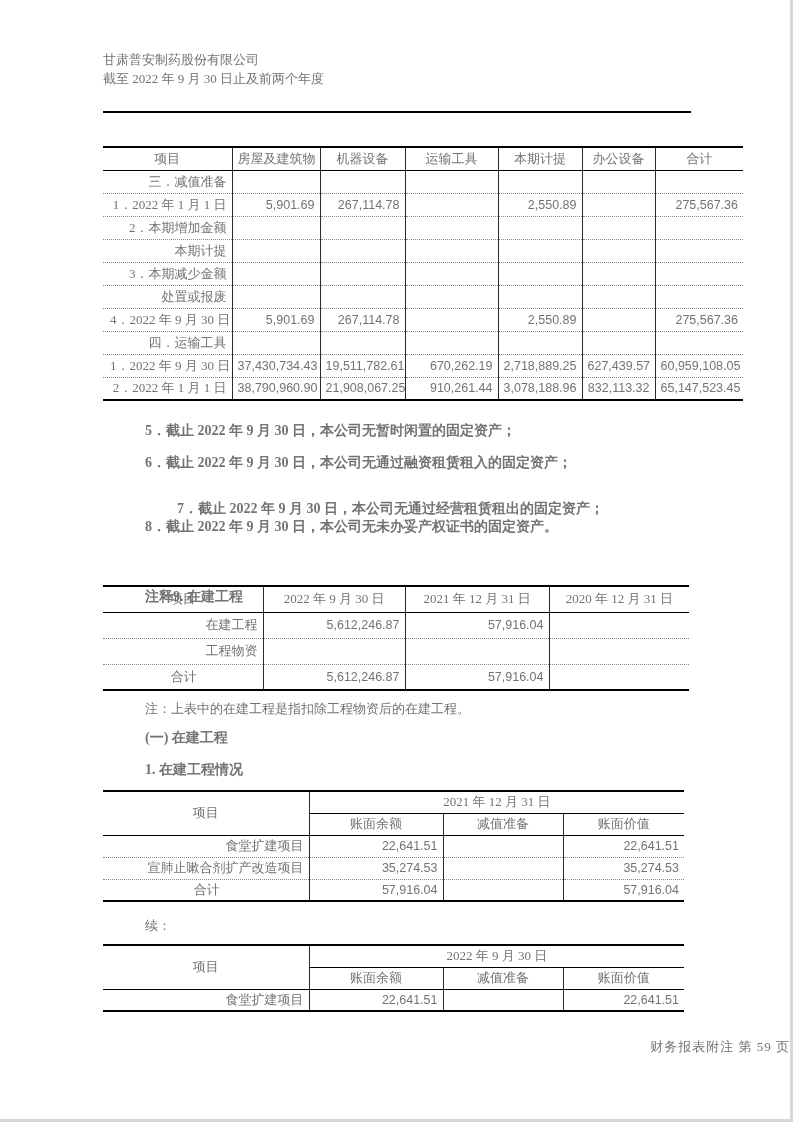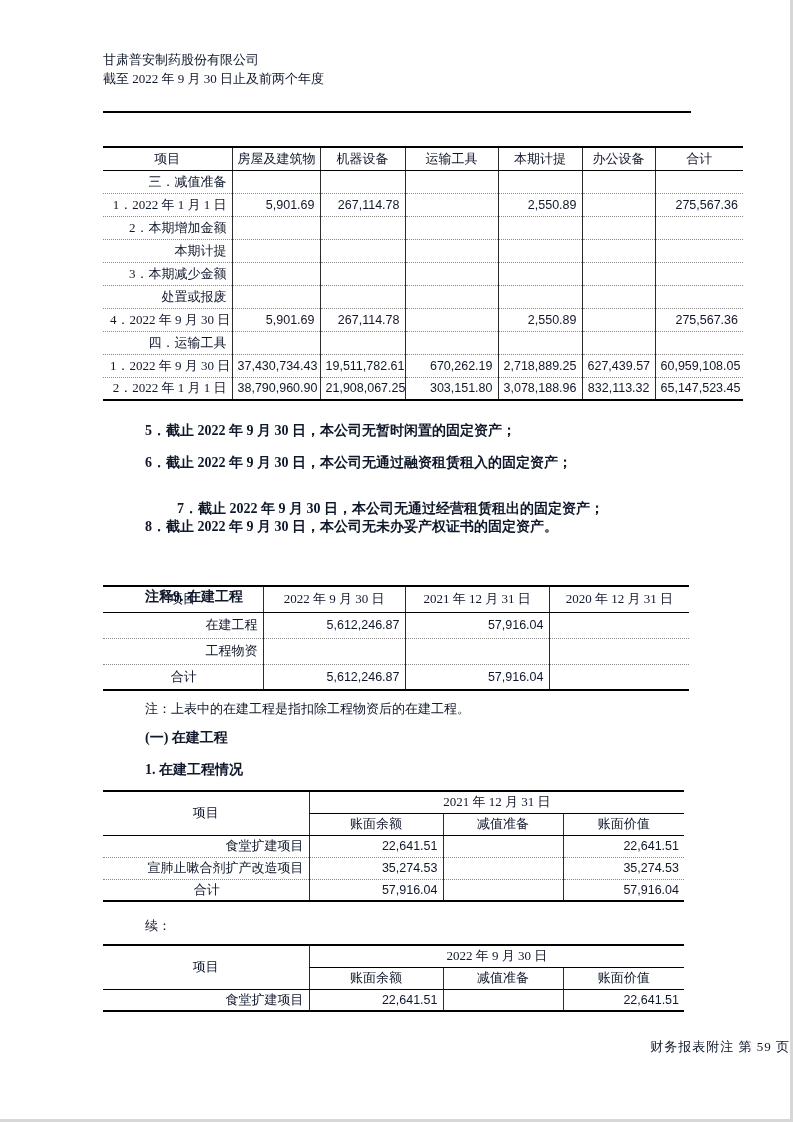--- a/index.html
+++ b/index.html
@@ -1,21 +1,21 @@
 <!DOCTYPE html>
 <html><head>
 <meta charset="utf-8">
 <style>
   html,body{margin:0;padding:0;background:#ffffff;}
   .page{
     position:relative;
     width:793px;height:1122px;
     background:#ffffff;
     font-family:"Liberation Serif","DejaVu Serif",serif;
-    color:#0f172a;
+    color:#737373;
     overflow:hidden;
     border-right:3px solid #d7d7d7;
     border-bottom:3px solid #d7d7d7;
     box-sizing:border-box;
   }
   .doc-header{position:absolute;top:50px;left:103px;font-size:13px;line-height:19px;}
   .header-rule{position:absolute;top:111px;left:103px;width:588px;height:0;border-top:2px solid #000;}
 
   table.fin-table{
     position:absolute;
@@ -179,21 +179,21 @@
           <td class="num">19,511,782.61</td>
           <td class="num">670,262.19</td>
           <td class="num">2,718,889.25</td>
           <td class="num">627,439.57</td>
           <td class="num">60,959,108.05</td>
         </tr>
         <tr>
           <td class="label">2．2022 年 1 月 1 日</td>
           <td class="num">38,790,960.90</td>
           <td class="num">21,908,067.25</td>
-          <td class="num">303,151.80</td>
+          <td class="num">910,261.44</td>
           <td class="num">3,078,188.96</td>
           <td class="num">832,113.32</td>
           <td class="num">65,147,523.45</td>
         </tr>
       </tbody>
     </table>
 
   <div class="bold-note p5">5．截止 2022 年 9 月 30 日，本公司无暂时闲置的固定资产；</div>
   <div class="bold-note p6">6．截止 2022 年 9 月 30 日，本公司无通过融资租赁租入的固定资产；</div>
   <div class="bold-note p7">7．截止 2022 年 9 月 30 日，本公司无通过经营租赁租出的固定资产；</div>

